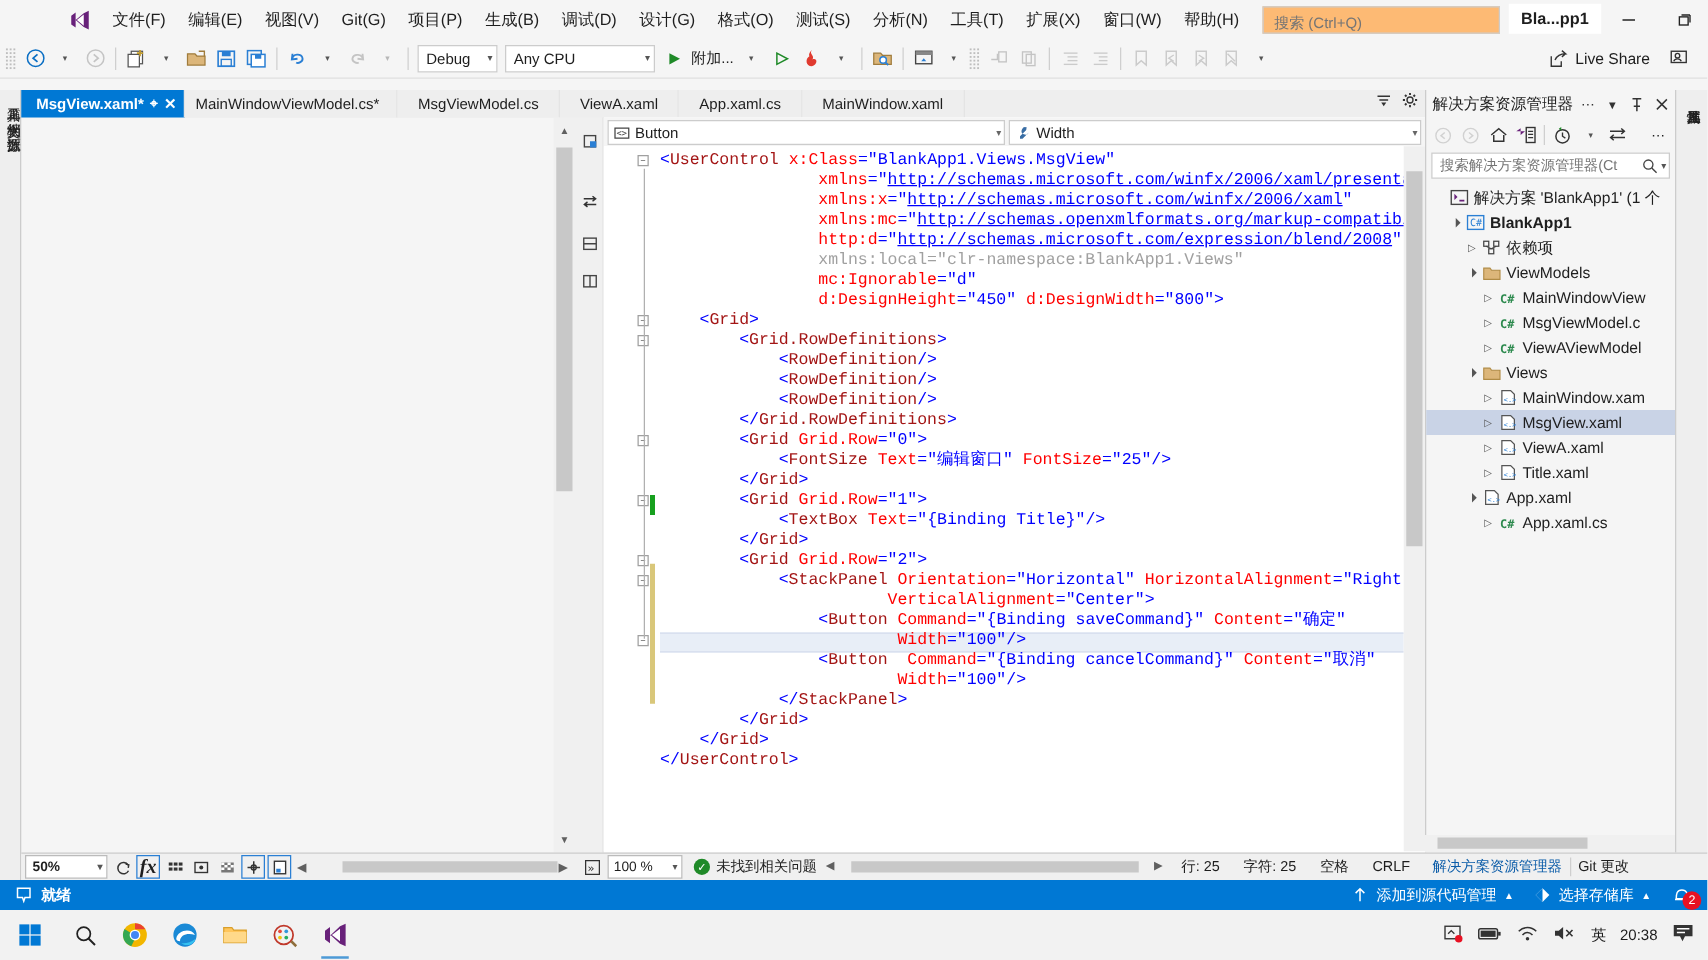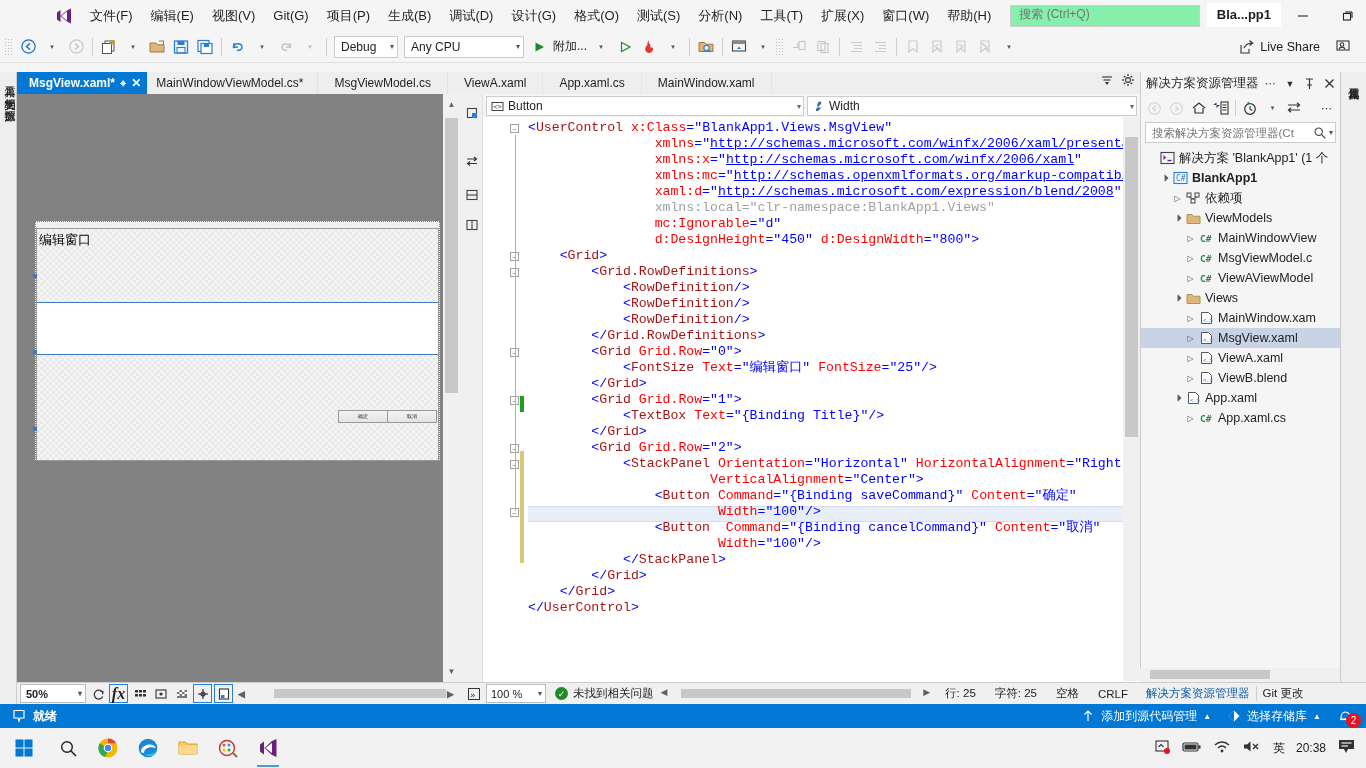--- a/index.html
+++ b/index.html
@@ -18,22 +18,22 @@
     position:absolute; left:12px; top:0; width:1366px; height:31px;
     background:#f5f5f5; display:flex; align-items:center;margin-left:35px;
   }
   .vs-logo { width:34px; height:31px; display:flex; align-items:center; justify-content:center; }
   .vs-logo svg { display:block; }
   .menu-item {
     padding:0 9px; height:31px; line-height:31px; font-size:13px; color:#1e1e1e;
     white-space:nowrap; cursor:default;
   }
   .search-box {
-    margin-left:10px; width:190px; height:22px; background:#86efac;
-    border:1px solid #ccc; display:flex; align-items:flex-start; padding:0 4px 0 6px;
+    margin-left:10px; width:190px; height:22px; background:#fdba74;
+    border:1px solid #ccc; display:flex; align-items:flex-end; padding:0 4px 0 6px;
     position:relative;
     gap:41px;
   }
   .search-box input {
     border:0; outline:0; flex:1; font-family:"Liberation Sans",sans-serif;
     font-size:12px; color:#6d6d6d; background:transparent;
   }
   .search-box .mag { width:14px; height:14px; flex:0 0 14px; }
   .win-title {
     position:absolute; right:132px; top:3px; height:24px; line-height:24px;
@@ -608,35 +608,20 @@
             <line x1="11" y1="7" x2="12.7" y2="7"></line>
           <line x1="3" y1="3" x2="4.2" y2="4.2"></line>
             <line x1="9.8" y1="9.8" x2="11" y2="11"></line>
           <line x1="11" y1="3" x2="9.8" y2="4.2"></line>
             <line x1="4.2" y1="9.8" x2="3" y2="11"></line>
         </g>
       </svg>
     </div>
   </div>
 
-  <div class="designer">
-    <div class="design-inner">
-      <div class="design-canvas">
-        <div class="dz-title">编辑窗口</div>
-        <div class="dz-textbox"></div>
-        <div class="dz-btnrow">
-          <div class="dz-btn">确定</div>
-          <div class="dz-btn">取消</div>
-        </div>
-      </div>
-      <div class="d-handle" style="left:-3px; top:52px;"></div>
-      <div class="d-handle" style="left:-3px; top:128px;"></div>
-      <div class="d-handle" style="left:-3px; top:205px;"></div>
-    </div>
-  </div>
   <div class="vscroll-designer">
     <div class="vsd-up">▲</div>
     <div class="vsd-thumb"></div>
     <div class="vsd-dn">▼</div>
   </div>
 
   <div class="design-status">
     <div class="zoomcombo">
       <span>50%</span>
       <span style="font-size:8px;color:#555;">▾</span>
@@ -766,21 +751,21 @@
 
       <div class="change-bar green" style="left:37px; top:279px; height:16px;"></div>
       <div class="change-bar" style="left:37px; top:334px; height:112px; background:#d9c77a;"></div>
 
       <div class="sel-line" style="top:389px;"></div>
 
       <pre class="code" id="code-render"><span class="k">&lt;</span><span class="e">UserControl</span> <span class="a">x:Class</span><span class="k">=</span><span class="v">"BlankApp1.Views.MsgView"</span>
                 <span class="a">xmlns</span><span class="k">=</span><span class="v">"</span><span class="u">http://schemas.microsoft.com/winfx/2006/xaml/presentation</span>
                 <span class="a">xmlns:x</span><span class="k">=</span><span class="v">"</span><span class="u">http://schemas.microsoft.com/winfx/2006/xaml</span><span class="v">"</span>
                 <span class="a">xmlns:mc</span><span class="k">=</span><span class="v">"</span><span class="u">http://schemas.openxmlformats.org/markup-compatibility/2006</span>
-                <span class="a">xaml:d</span><span class="k">=</span><span class="v">"</span><span class="u">http://schemas.microsoft.com/expression/blend/2008</span><span class="v">"</span>
+                <span class="a">http:d</span><span class="k">=</span><span class="v">"</span><span class="u">http://schemas.microsoft.com/expression/blend/2008</span><span class="v">"</span>
                 <span class="g">xmlns:local="clr-namespace:BlankApp1.Views"</span>
                 <span class="a">mc:Ignorable</span><span class="k">=</span><span class="v">"d"</span>
                 <span class="a">d:DesignHeight</span><span class="k">=</span><span class="v">"450"</span> <span class="a">d:DesignWidth</span><span class="k">=</span><span class="v">"800"</span><span class="k">&gt;</span>
     <span class="k">&lt;</span><span class="e">Grid</span><span class="k">&gt;</span>
         <span class="k">&lt;</span><span class="e">Grid.RowDefinitions</span><span class="k">&gt;</span>
             <span class="k">&lt;</span><span class="e">RowDefinition</span><span class="k">/&gt;</span>
             <span class="k">&lt;</span><span class="e">RowDefinition</span><span class="k">/&gt;</span>
             <span class="k">&lt;</span><span class="e">RowDefinition</span><span class="k">/&gt;</span>
         <span class="k">&lt;/</span><span class="e">Grid.RowDefinitions</span><span class="k">&gt;</span>
         <span class="k">&lt;</span><span class="e">Grid</span> <span class="a">Grid.Row</span><span class="k">=</span><span class="v">"0"</span><span class="k">&gt;</span>
@@ -1018,21 +1003,21 @@
           <span class="tx">ViewA.xaml</span>
         </div>
         <div class="se-row" style="padding-left: 43px;">
           <span class="tw">▷</span>
           <span class="ic">
             <svg width="15" height="14" viewBox="0 0 15 14">
               <path d="M2.5 1.5 L9.5 1.5 L12.5 4.5 L12.5 12.5 L2.5 12.5 Z" fill="#fff" stroke="#555" stroke-width="1"></path>
               <text x="4" y="10.5" font-size="5.5" font-family="monospace" fill="#2a7fd4">&lt;.&gt;</text>
             </svg>
           </span>
-          <span class="tx">ViewB.blend</span>
+          <span class="tx">Title.xaml</span>
         </div>
         <div class="se-row" style="padding-left: 30px;">
           <span class="tw" style="transform: rotate(-45deg); font-size: 7px;">◢</span>
           <span class="ic">
             <svg width="15" height="14" viewBox="0 0 15 14">
               <path d="M2.5 1.5 L9.5 1.5 L12.5 4.5 L12.5 12.5 L2.5 12.5 Z" fill="#fff" stroke="#555" stroke-width="1"></path>
               <text x="4" y="10.5" font-size="5.5" font-family="monospace" fill="#2a7fd4">&lt;.&gt;</text>
             </svg>
           </span>
           <span class="tx">App.xaml</span>

